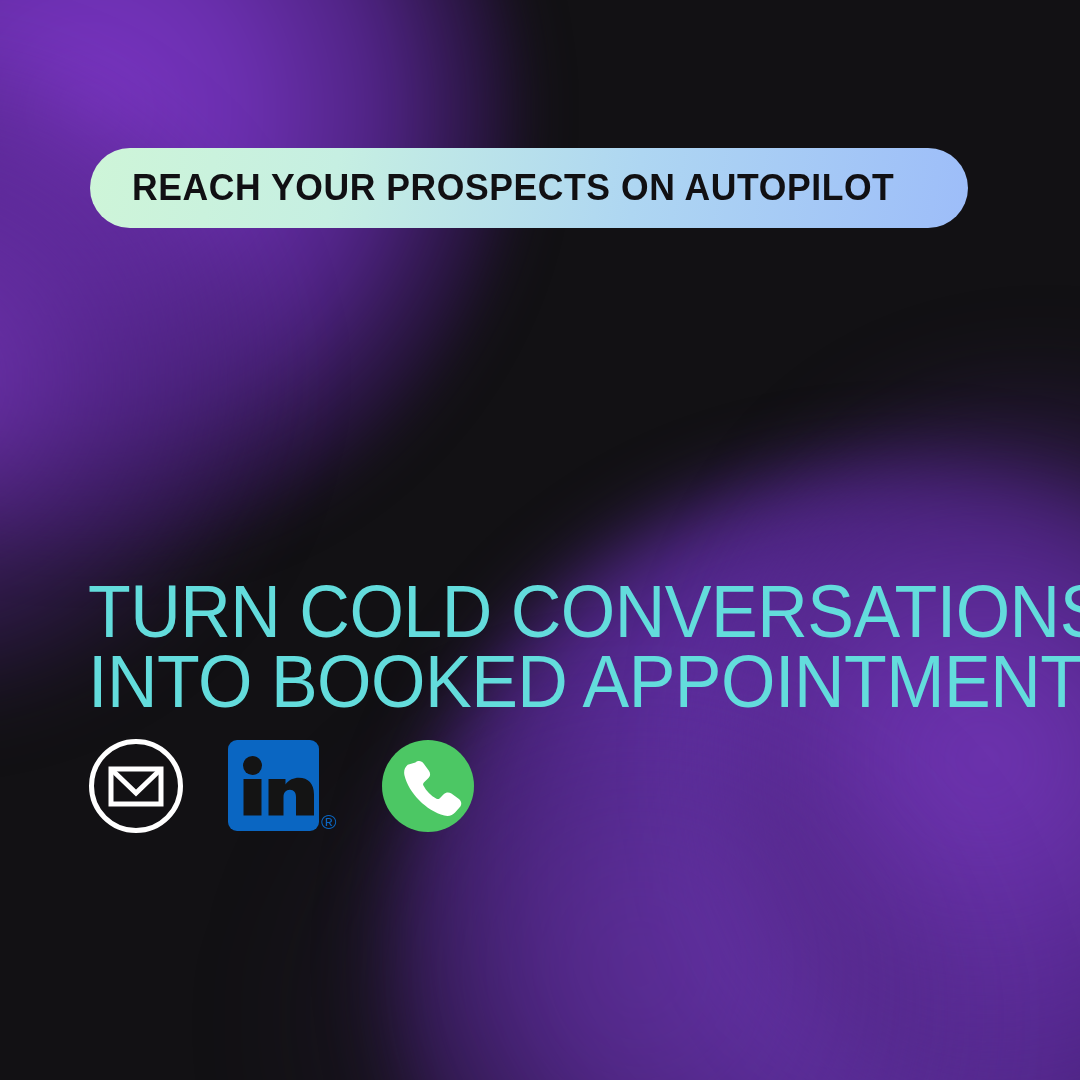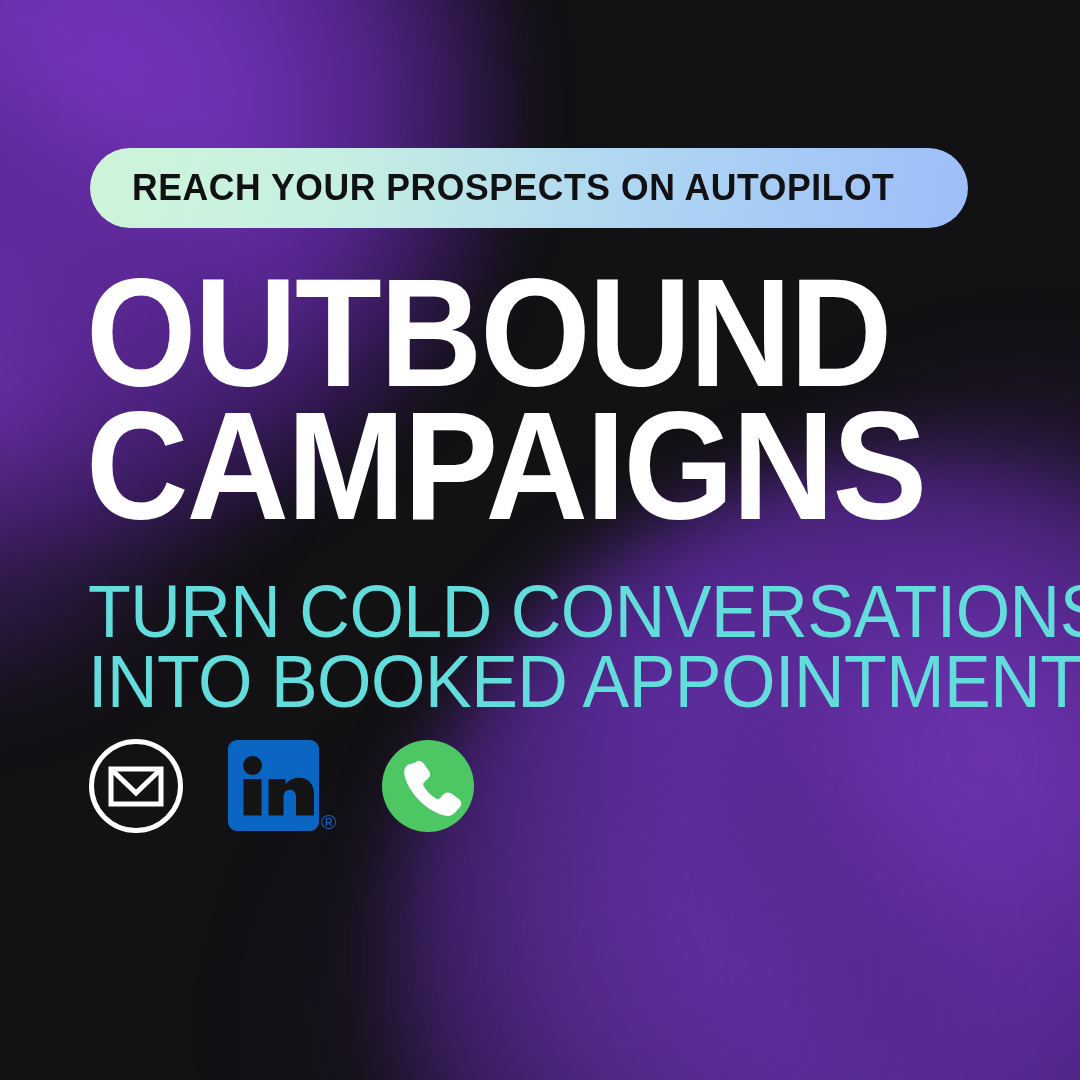--- a/index.html
+++ b/index.html
@@ -236,24 +236,20 @@
   <div class="glow glow-bottomright"></div>
   <div class="glow glow-rightedge"></div>
   <div class="glow glow-center"></div>
 
   <div class="content">
 
     <div class="badge">
       <span class="badge-text">REACH YOUR PROSPECTS ON AUTOPILOT</span>
     </div>
 
-    <div class="headline">
-      <span class="headline-line l1">OUTBOUND</span>
-      <span class="headline-line l2">CAMPAIGNS</span>
-    </div>
 
     <div class="subhead">
       <span class="subhead-line">TURN COLD CONVERSATIONS</span>
       <span class="subhead-line">INTO BOOKED APPOINTMENTS</span>
     </div>
 
     <div class="icon-row">
 
       <svg class="icon-email" viewBox="0 0 96 96">
         <circle cx="48" cy="48" r="44.5" fill="none" stroke="#ffffff" stroke-width="5"></circle>

